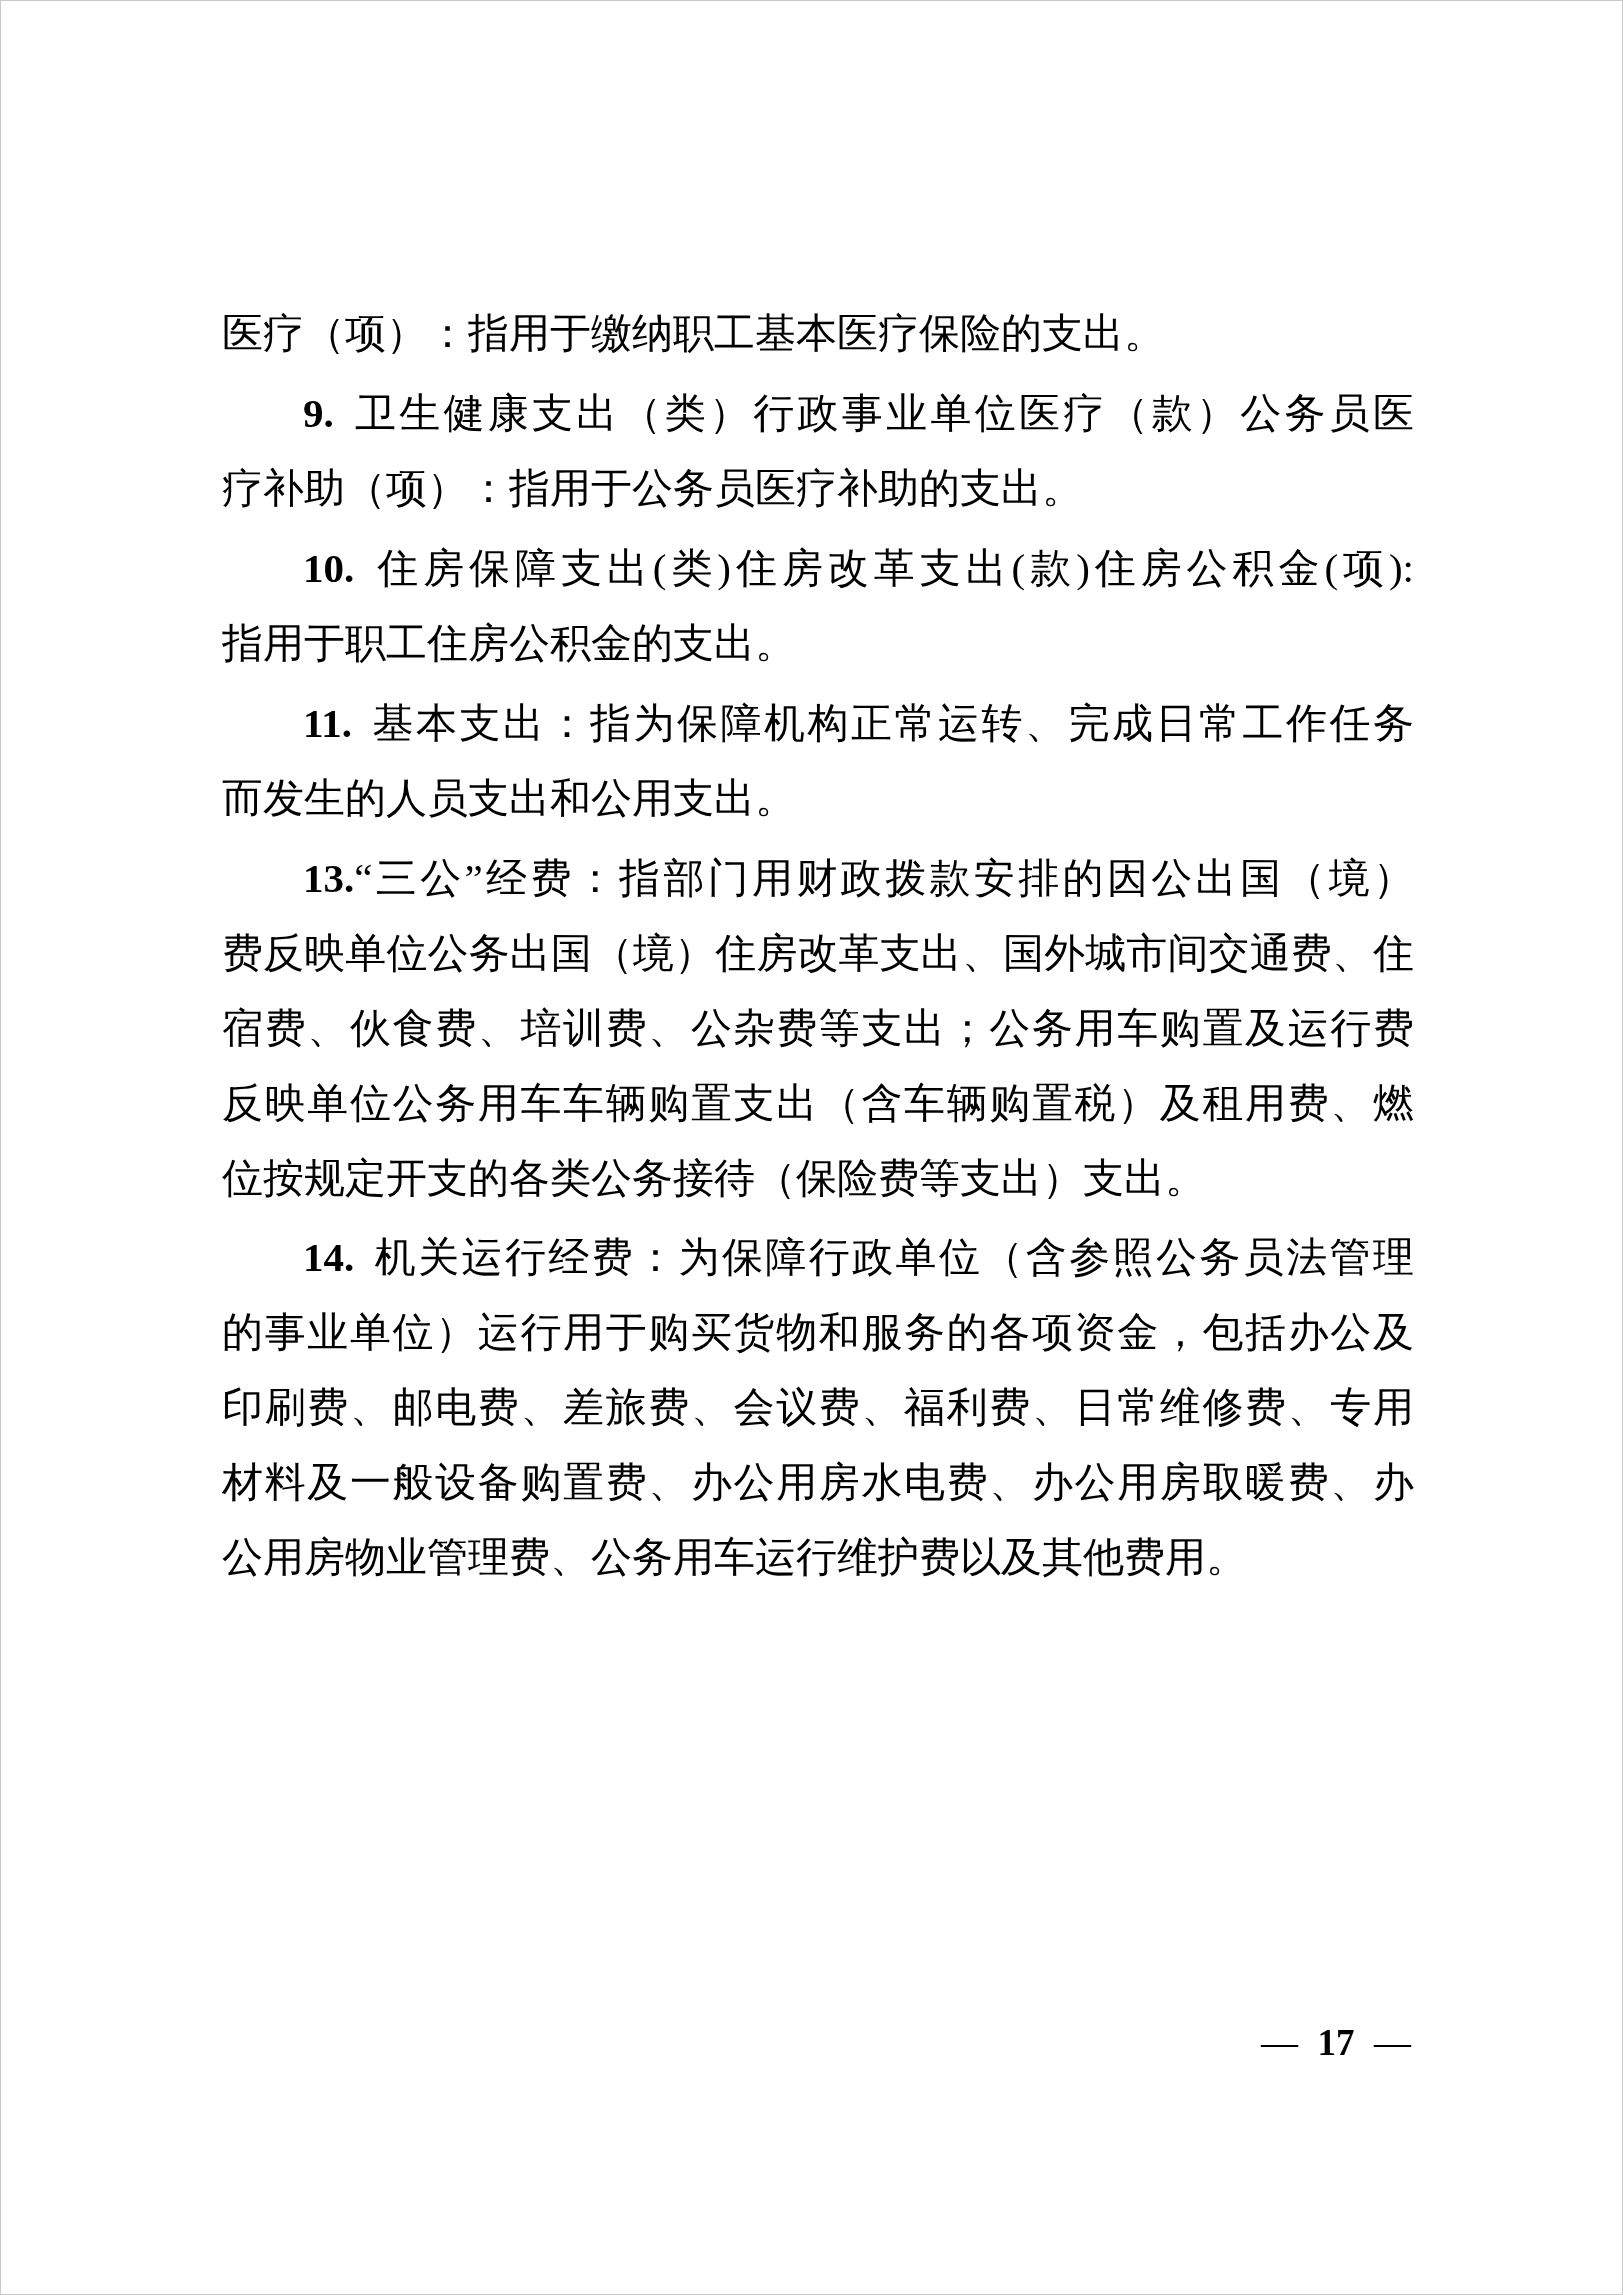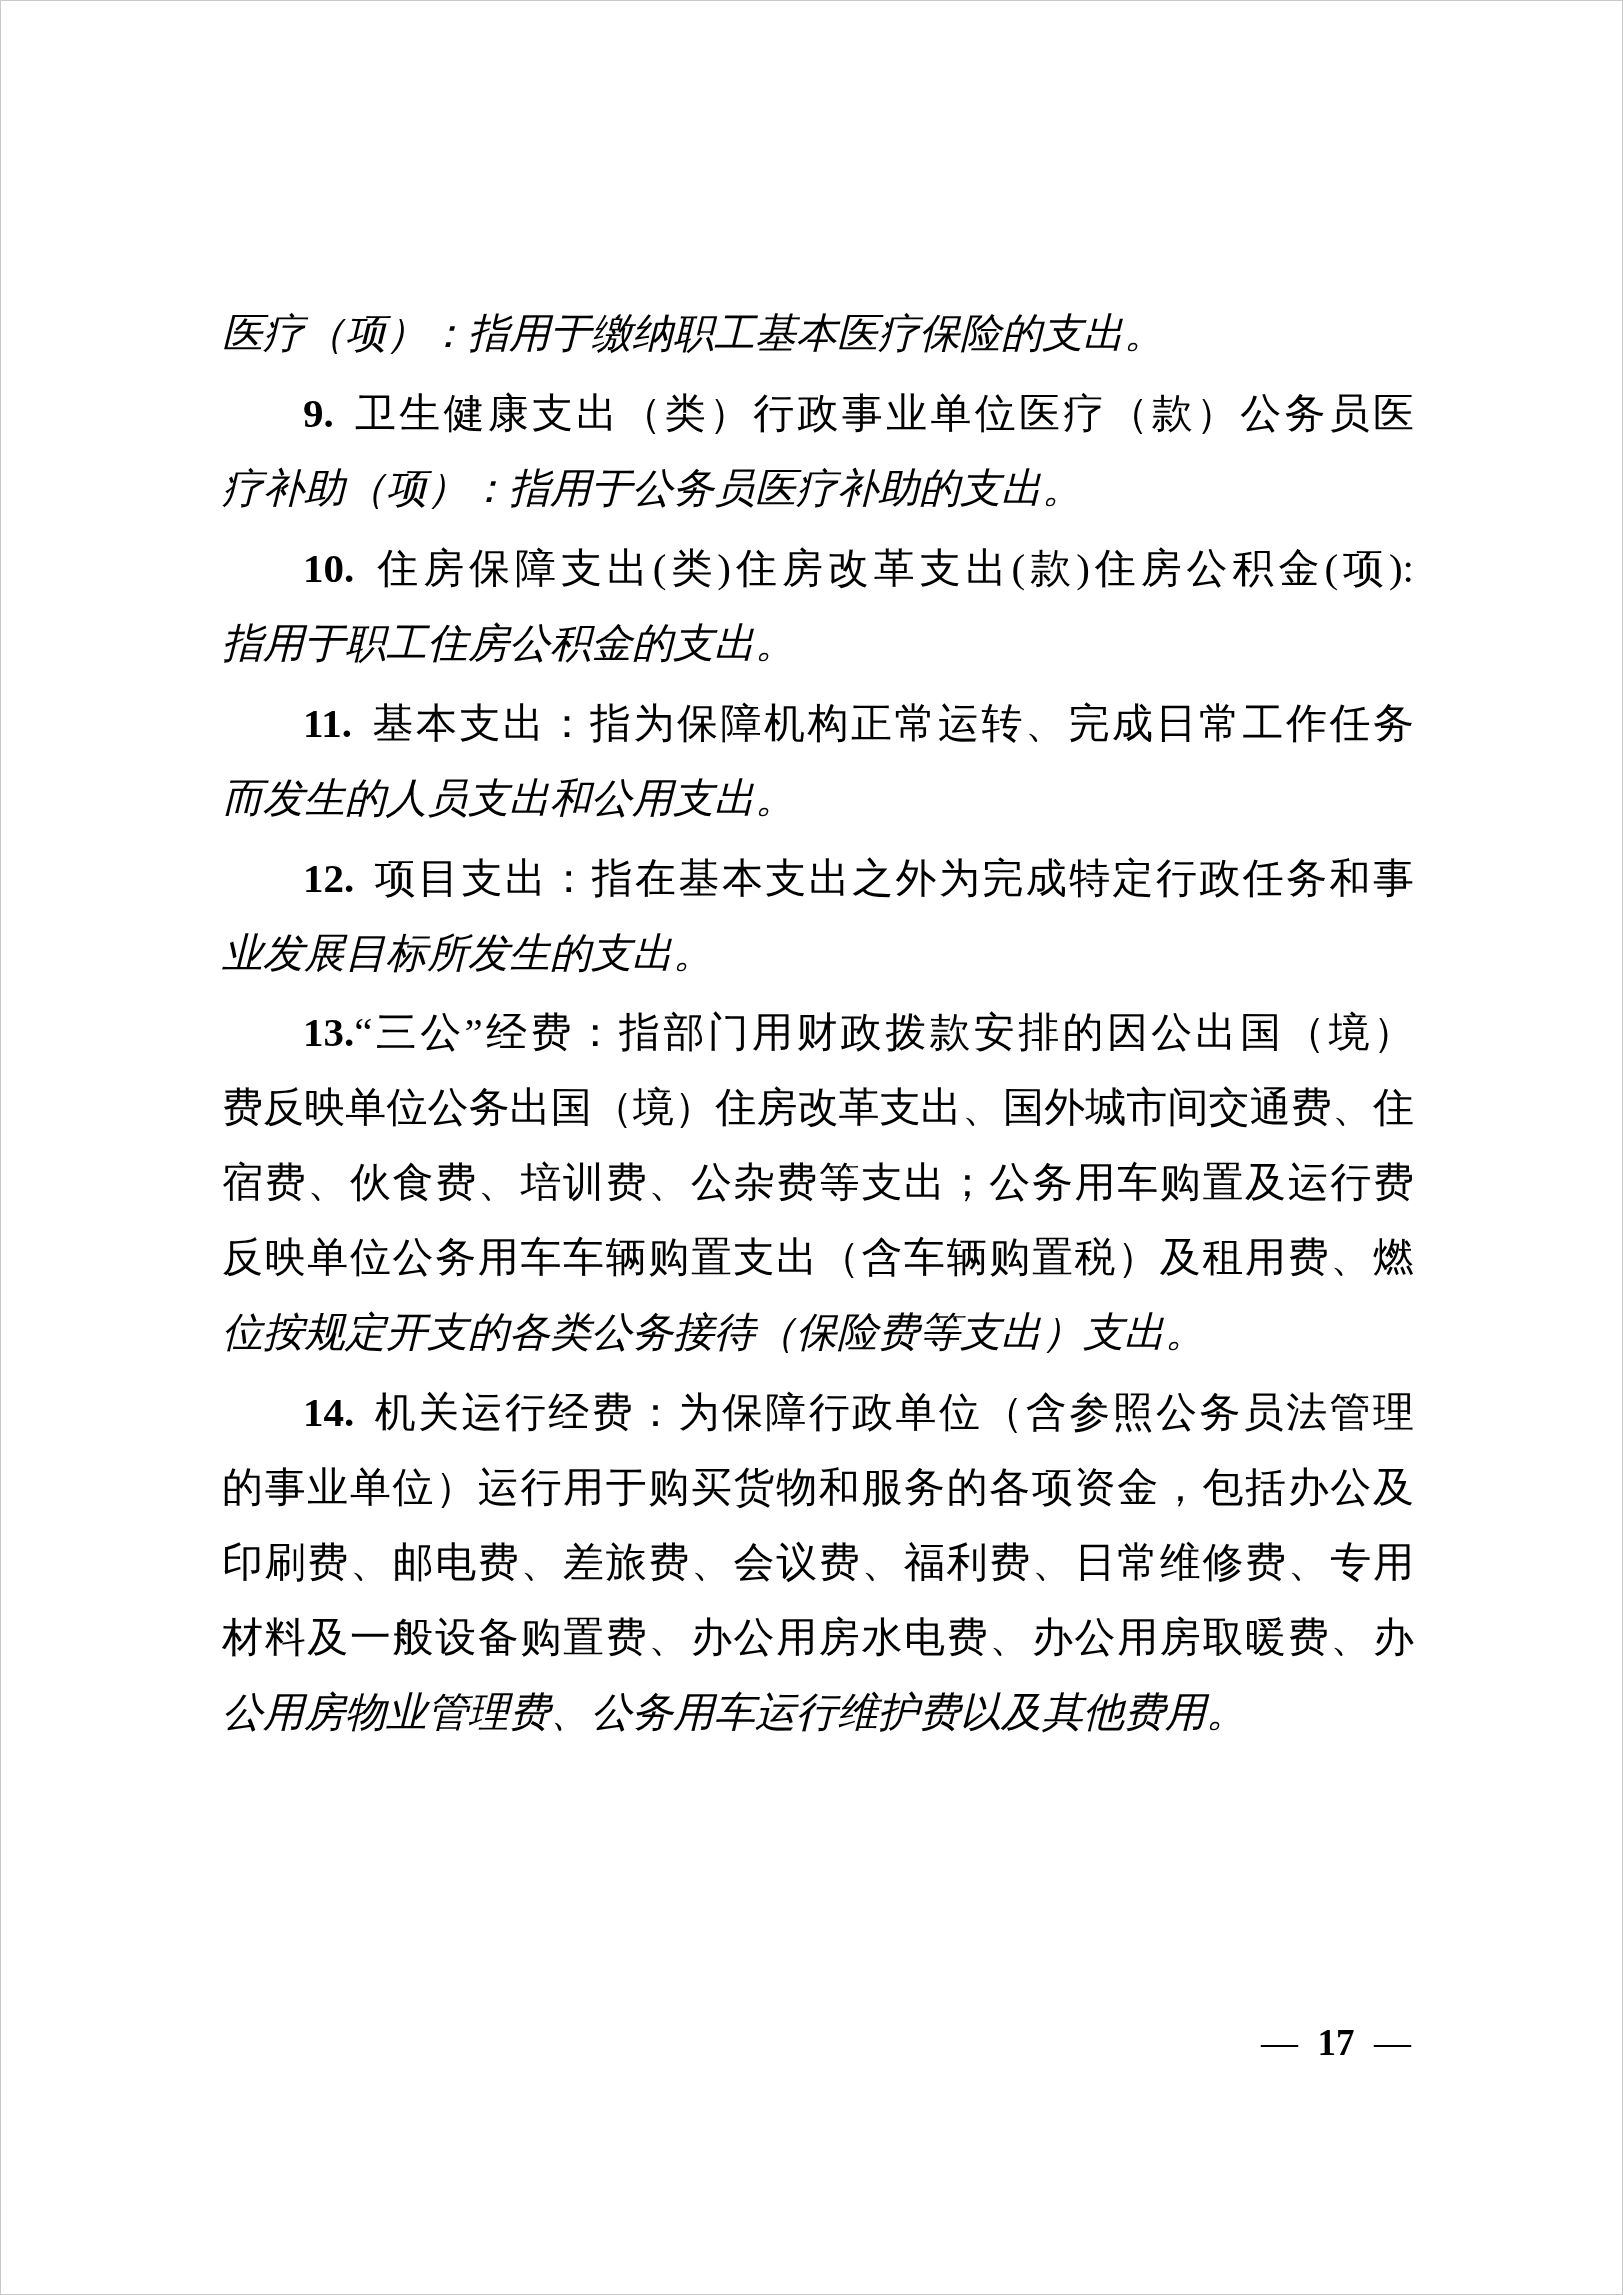--- a/index.html
+++ b/index.html
@@ -31,21 +31,20 @@
     line-height: 75px;
     overflow: hidden;
     text-align: justify;
     text-align-last: justify;
     text-justify: inter-character;
     white-space: normal;
   }
   .line.last {
     text-align: left;
     text-align-last: left;
-    font-style: italic;
   }
   .line.indent { padding-left: 81px; }
   .num { font-weight: bold; }
   .num.gap { margin-right: 18px; }
   .footer {
     position: absolute;
     top: 2016px;
     right: 211px;
     height: 50px;
     display: flex;
@@ -70,24 +69,20 @@
       </div>
       <div class="para">
         <div class="line indent"><span class="num gap">10.</span>住房保障支出(类)住房改革支出(款)住房公积金(项):</div>
         <div class="line last">指用于职工住房公积金的支出。</div>
       </div>
       <div class="para">
         <div class="line indent"><span class="num gap">11.</span>基本支出：指为保障机构正常运转、完成日常工作任务</div>
         <div class="line last">而发生的人员支出和公用支出。</div>
       </div>
       <div class="para">
-        <div class="line indent"><span class="num gap">12.</span>项目支出：指在基本支出之外为完成特定行政任务和事</div>
-        <div class="line last">业发展目标所发生的支出。</div>
-      </div>
-      <div class="para">
         <div class="line indent"><span class="num">13.</span>“三公”经费：指部门用财政拨款安排的因公出国（境）</div>
         <div class="line">费反映单位公务出国（境）住房改革支出、国外城市间交通费、住</div>
         <div class="line">宿费、伙食费、培训费、公杂费等支出；公务用车购置及运行费</div>
         <div class="line">反映单位公务用车车辆购置支出（含车辆购置税）及租用费、燃</div>
         <div class="line last">位按规定开支的各类公务接待（保险费等支出）支出。</div>
       </div>
       <div class="para">
         <div class="line indent"><span class="num gap">14.</span>机关运行经费：为保障行政单位（含参照公务员法管理</div>
         <div class="line">的事业单位）运行用于购买货物和服务的各项资金，包括办公及</div>
         <div class="line">印刷费、邮电费、差旅费、会议费、福利费、日常维修费、专用</div>

